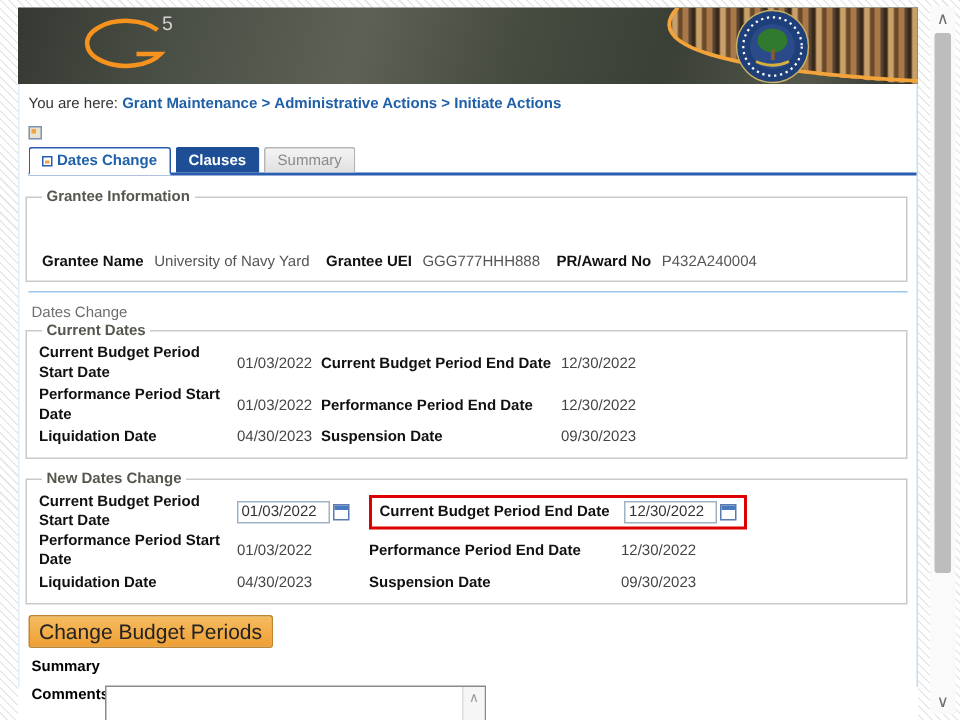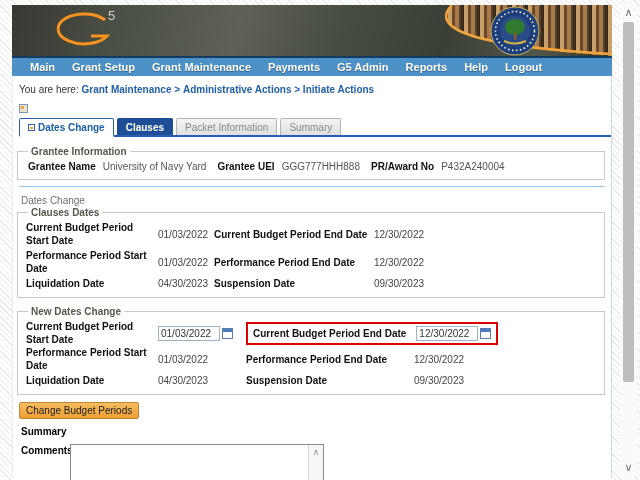--- a/index.html
+++ b/index.html
@@ -48,42 +48,42 @@
     display:flex; align-items:center; gap:3px; }
   .tab.dark { background:#1d4e96; color:#fff; font-weight:bold; border-color:#1d4e96;text-align:center; }
   .tab-icon { width:7px; height:7px; border:1px solid #2a5db0; background:#fff; position:relative; display:inline-block; }
   .tab-icon::after { content:""; position:absolute; left:1px; top:2px; width:3px; height:2px; background:#f0a340; }
 
   fieldset { border:1px solid #c9c9c9; margin:0 6px 0 4px; padding:1px 6px 5px 8px; }
   legend { font-size:10px; font-weight:bold; color:#57564e; padding:0 3px; margin-left:2px; }
   fieldset.grantee { margin-top:9px; }
 
   .grantee-row { display:flex; gap:7px; font-size:10px; padding:3px 0 2px 2px; align-items:baseline; }
-  .glbl { font-weight:bold; color:#111; }
+  .glbl { font-weight:bold; color:#111;margin-top:28px; }
   .gval { color:#555; margin-right:4px; }
 
   hr.blue { border:0; height:1px; background:#9cc6ea; margin:6px 6px 0 6px; }
 
   .section-label { font-size:10px; color:#6e6e6e; margin:8px 0 1px 8px; }
 
   .drow { display:grid; align-items:center; font-size:10px; line-height:13px; margin:2px 0; }
   .drow-c { grid-template-columns:132px 56px 160px 1fr; }
   .drow-n { grid-template-columns:132px 88px 168px 1fr; }
   .drow-n1 { grid-template-columns:132px 88px 1fr; height:24px; }
   .lbl { font-weight:bold; color:#111; }
   .val { color:#444; }
 
   .date-input { width:62px; height:15px; font-family:"Liberation Sans",sans-serif; font-size:10px;
     border:1px solid #9fb3c8; padding:1px 2px; color:#333; }
   .cal-icon { width:11px; height:11px; display:inline-block; vertical-align:middle;
     border:1px solid #5a7ab0; background:linear-gradient(#4a7ac0 0 3px,#ffffff 3px); margin-left:2px; cursor:pointer; }
   .inputcell { display:flex; align-items:center; }
   .redbox { display:inline-flex; align-items:center; border:2px solid #dd0000; padding:2px 5px; gap:10px; width:fit-content; }
 
-  .btn { font-family:"Liberation Sans",sans-serif; font-size:10px; border-radius:2px; cursor:pointer; }
+  .btn { font-family:"Liberation Sans",sans-serif; font-size:14px; border-radius:2px; cursor:pointer; }
   .btn-orange { background:linear-gradient(#f6bc60,#ee9f33); border:1px solid #c0852f; color:#222; padding:2px 6px; }
   .change-btn { margin:7px 0 0 6px; }
 
   .doc-label { font-size:10px; font-weight:bold; margin:7px 0 0 8px; }
   .comments-row { display:flex; margin:7px 0 0 8px; }
   .comments-label { font-size:10px; font-weight:bold; width:49px; padding-top:1px; }
   .ta-wrap { position:relative; width:254px; height:89px; }
   .ta-wrap textarea { width:254px; height:89px; resize:none; border:1px solid #8a8a8a;
     font-family:"Liberation Sans",sans-serif; font-size:10px; padding:2px 18px 2px 3px; overflow:hidden; }
   .ta-scroll { position:absolute; right:1px; top:1px; bottom:1px; width:15px;
@@ -127,30 +127,20 @@
         <circle cx="25" cy="25" r="24" fill="#1e3f7a" stroke="#c8b060" stroke-width="1"></circle>
         <circle cx="25" cy="25" r="19.5" fill="none" stroke="#ffffff" stroke-width="1.5" stroke-dasharray="1.5,2.5"></circle>
         <circle cx="25" cy="25" r="15" fill="#2a4a8a"></circle>
         <ellipse cx="25" cy="21" rx="10" ry="8" fill="#2f7a2f"></ellipse>
         <rect x="24" y="27" width="2.5" height="7" fill="#8a5a2a"></rect>
         <path d="M14,35 Q25,40 36,35" stroke="#d8b040" stroke-width="2" fill="none"></path>
       </svg>
     </div>
   </div>
 
-  <div class="nav">
-    <span class="nav-item">Main</span>
-    <span class="nav-item">Grant Setup</span>
-    <span class="nav-item">Grant Maintenance</span>
-    <span class="nav-item">Payments</span>
-    <span class="nav-item">G5 Admin</span>
-    <span class="nav-item">Reports</span>
-    <span class="nav-item">Help</span>
-    <span class="nav-item">Logout</span>
-  </div>
 
   <div class="content">
 
     <div class="breadcrumb">
       <span>You are here:</span>
       <span class="link">Grant Maintenance</span>
       <span class="sep">&gt;</span>
       <span class="link">Administrative Actions</span>
       <span class="sep">&gt;</span>
       <span class="link">Initiate Actions</span>
@@ -159,42 +149,41 @@
     <div class="title-row">
       <span class="sq-icon"></span>
     </div>
 
     <div class="tabs">
       <span class="tab active">
           <span class="tab-icon"></span>
           <span>Dates Change</span>
         </span>
       <span class="tab dark">Clauses</span>
-      <span class="tab">Packet Information</span>
       <span class="tab">Summary</span>
     </div>
 
     <fieldset class="grantee">
       <legend>Grantee Information</legend>
       <div class="grantee-row">
         <span class="glbl">Grantee Name</span>
         <span class="gval">University of Navy Yard</span>
         <span class="glbl">Grantee UEI</span>
         <span class="gval">GGG777HHH888</span>
         <span class="glbl">PR/Award No</span>
         <span class="gval">P432A240004</span>
       </div>
     </fieldset>
 
     <hr class="blue">
 
     <div class="section-label">Dates Change</div>
 
     <fieldset>
-      <legend>Clauses Dates</legend>
+      <legend>Current Dates</legend>
       <div class="drow drow-c">
         <span class="lbl">Current Budget Period Start Date</span>
         <span class="val">01/03/2022</span>
         <span class="lbl">Current Budget Period End Date</span>
         <span class="val">12/30/2022</span>
       </div>
       <div class="drow drow-c">
         <span class="lbl">Performance Period Start Date</span>
         <span class="val">01/03/2022</span>
         <span class="lbl">Performance Period End Date</span>

